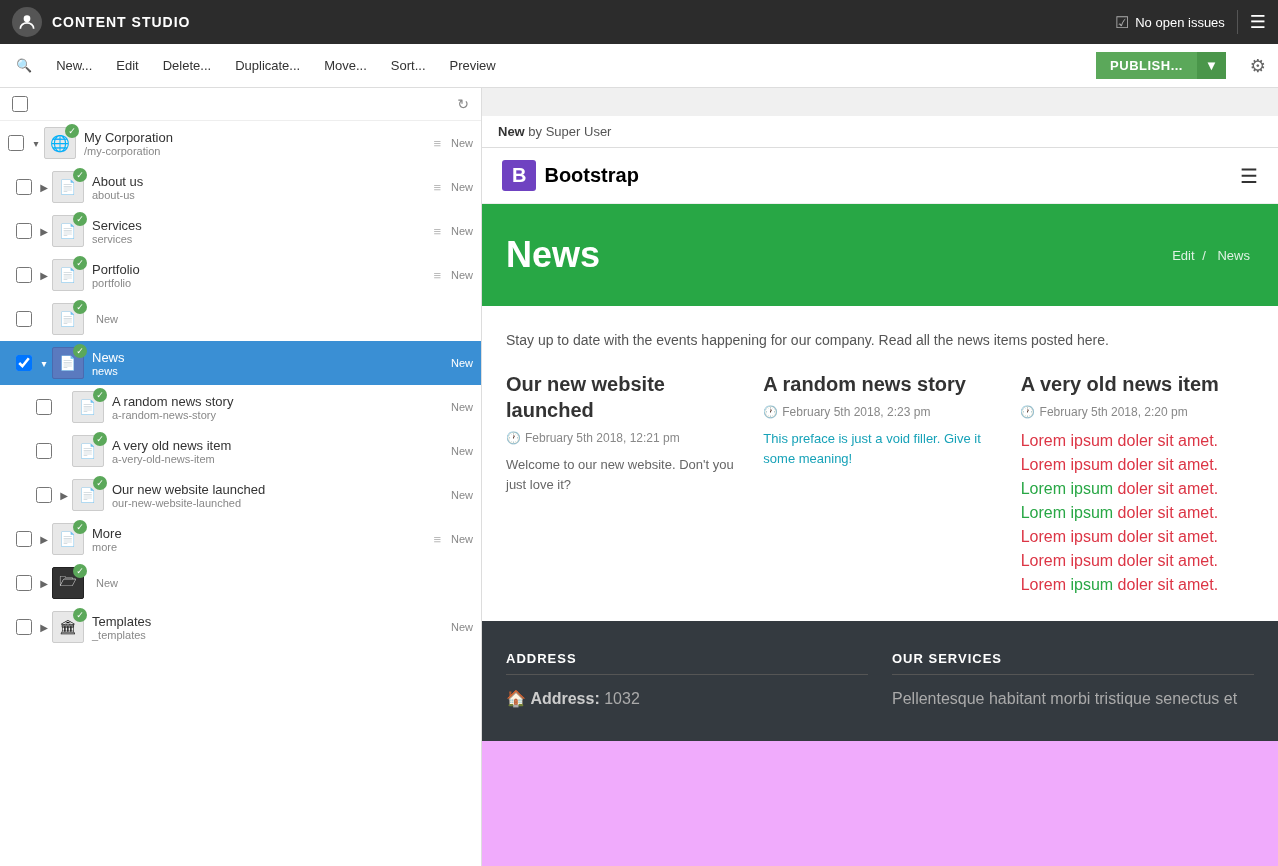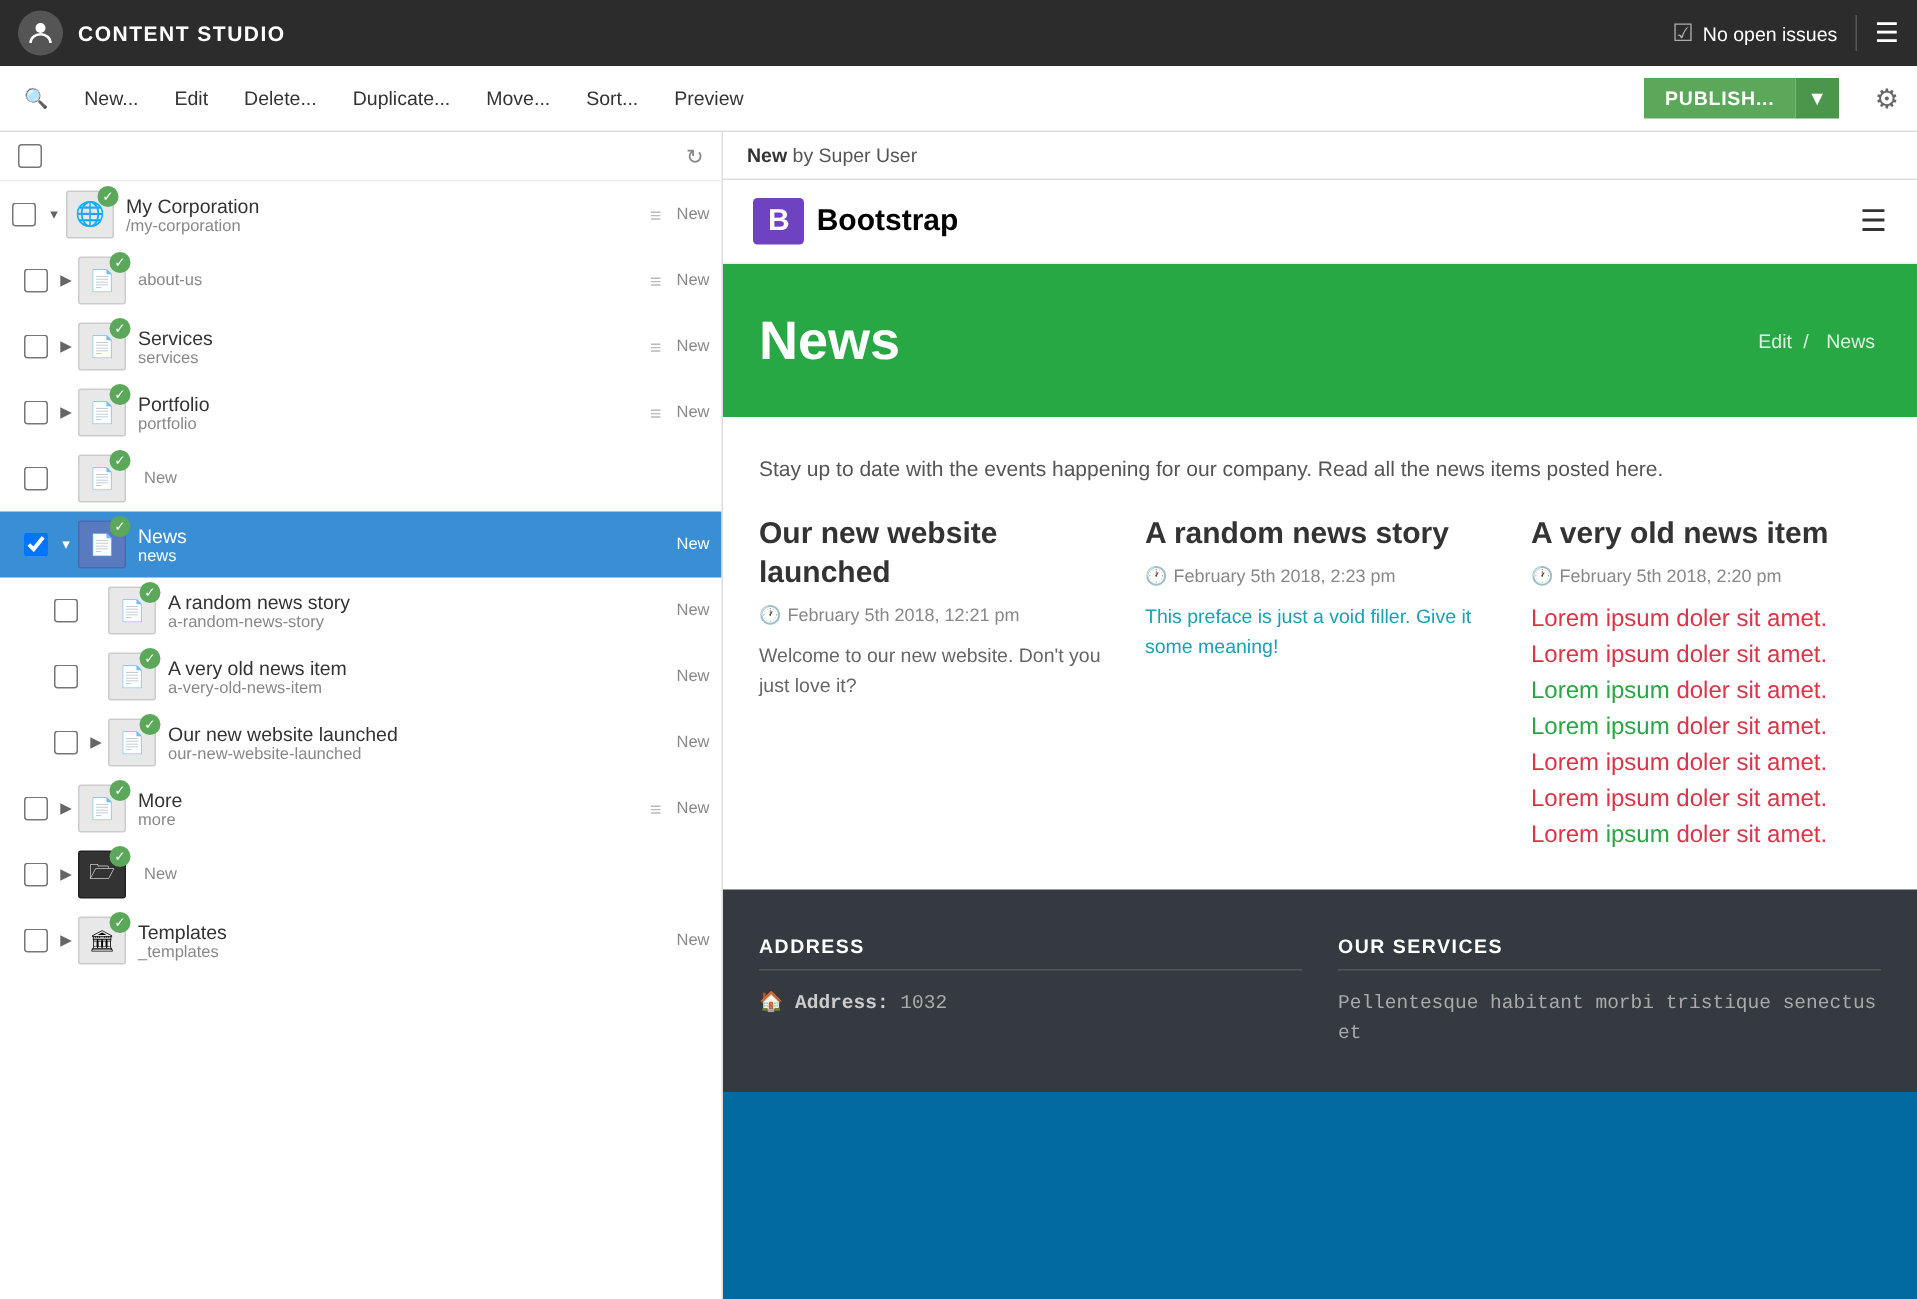--- a/index.html
+++ b/index.html
@@ -128,22 +128,23 @@
     .tree-item.selected .badge { color: #fff; }
 
     
     .indent-1 { padding-left: 16px; }
     .indent-2 { padding-left: 36px; }
 
     
     .preview-panel {
       flex: 1;
       overflow-y: auto;
-      background: #0369a1;
+      background: #f0abfc;
       position: relative;
+      margin-top: 28px;
     }
     .preview-header {
       background: #fff;
       padding: 8px 16px;
       border-bottom: 1px solid #ddd;
       font-size: 13px;
       color: #555;
     }
     .preview-header strong { color: #333; }
     .preview-frame {
@@ -200,21 +201,21 @@
 
     .bs-footer {
       background: #343a40;
       color: #ccc;
       padding: 30px 24px;
       display: grid;
       grid-template-columns: 1fr 1fr;
       gap: 24px;
     }
     .bs-footer h4 { color: #fff; font-size: 13px; letter-spacing: 1px; text-transform: uppercase; margin-bottom: 12px; border-bottom: 1px solid #555; padding-bottom: 8px; }
-    .bs-footer p { font-size: 13px; color: #aaa; line-height: 1.5; font-family: Liberation Mono, monospace; }
+    .bs-footer p { font-size: 16px; color: #aaa; line-height: 1.5; }
     .bs-footer-addr { font-size: 12px; color: #aaa; }
     .bs-footer-addr strong { color: #ccc; }
 
     
     ::-webkit-scrollbar { width: 6px; height: 6px; }
     ::-webkit-scrollbar-track { background: #f0f0f0; }
     ::-webkit-scrollbar-thumb { background: #ccc; border-radius: 3px; }
   </style>
 </head>
 <body>
@@ -278,20 +279,21 @@
     </div>
 
     <div class="tree-item indent-1">
       <input type="checkbox" class="item-check" style="">
       <span class="item-expand">▶</span>
       <div class="item-icon">
         <span style="font-size:14px;">📄</span>
         <span class="green-check">✓</span>
       </div>
       <div class="item-text">
+        <div class="item-name">About us</div>
         <div class="item-slug">about-us</div>
       </div>
       <span class="item-drag">≡</span>
       <span class="badge">New</span>
     </div>
 
     <div class="tree-item indent-1">
       <input type="checkbox" class="item-check" style="">
       <span class="item-expand">▶</span>
       <div class="item-icon">

